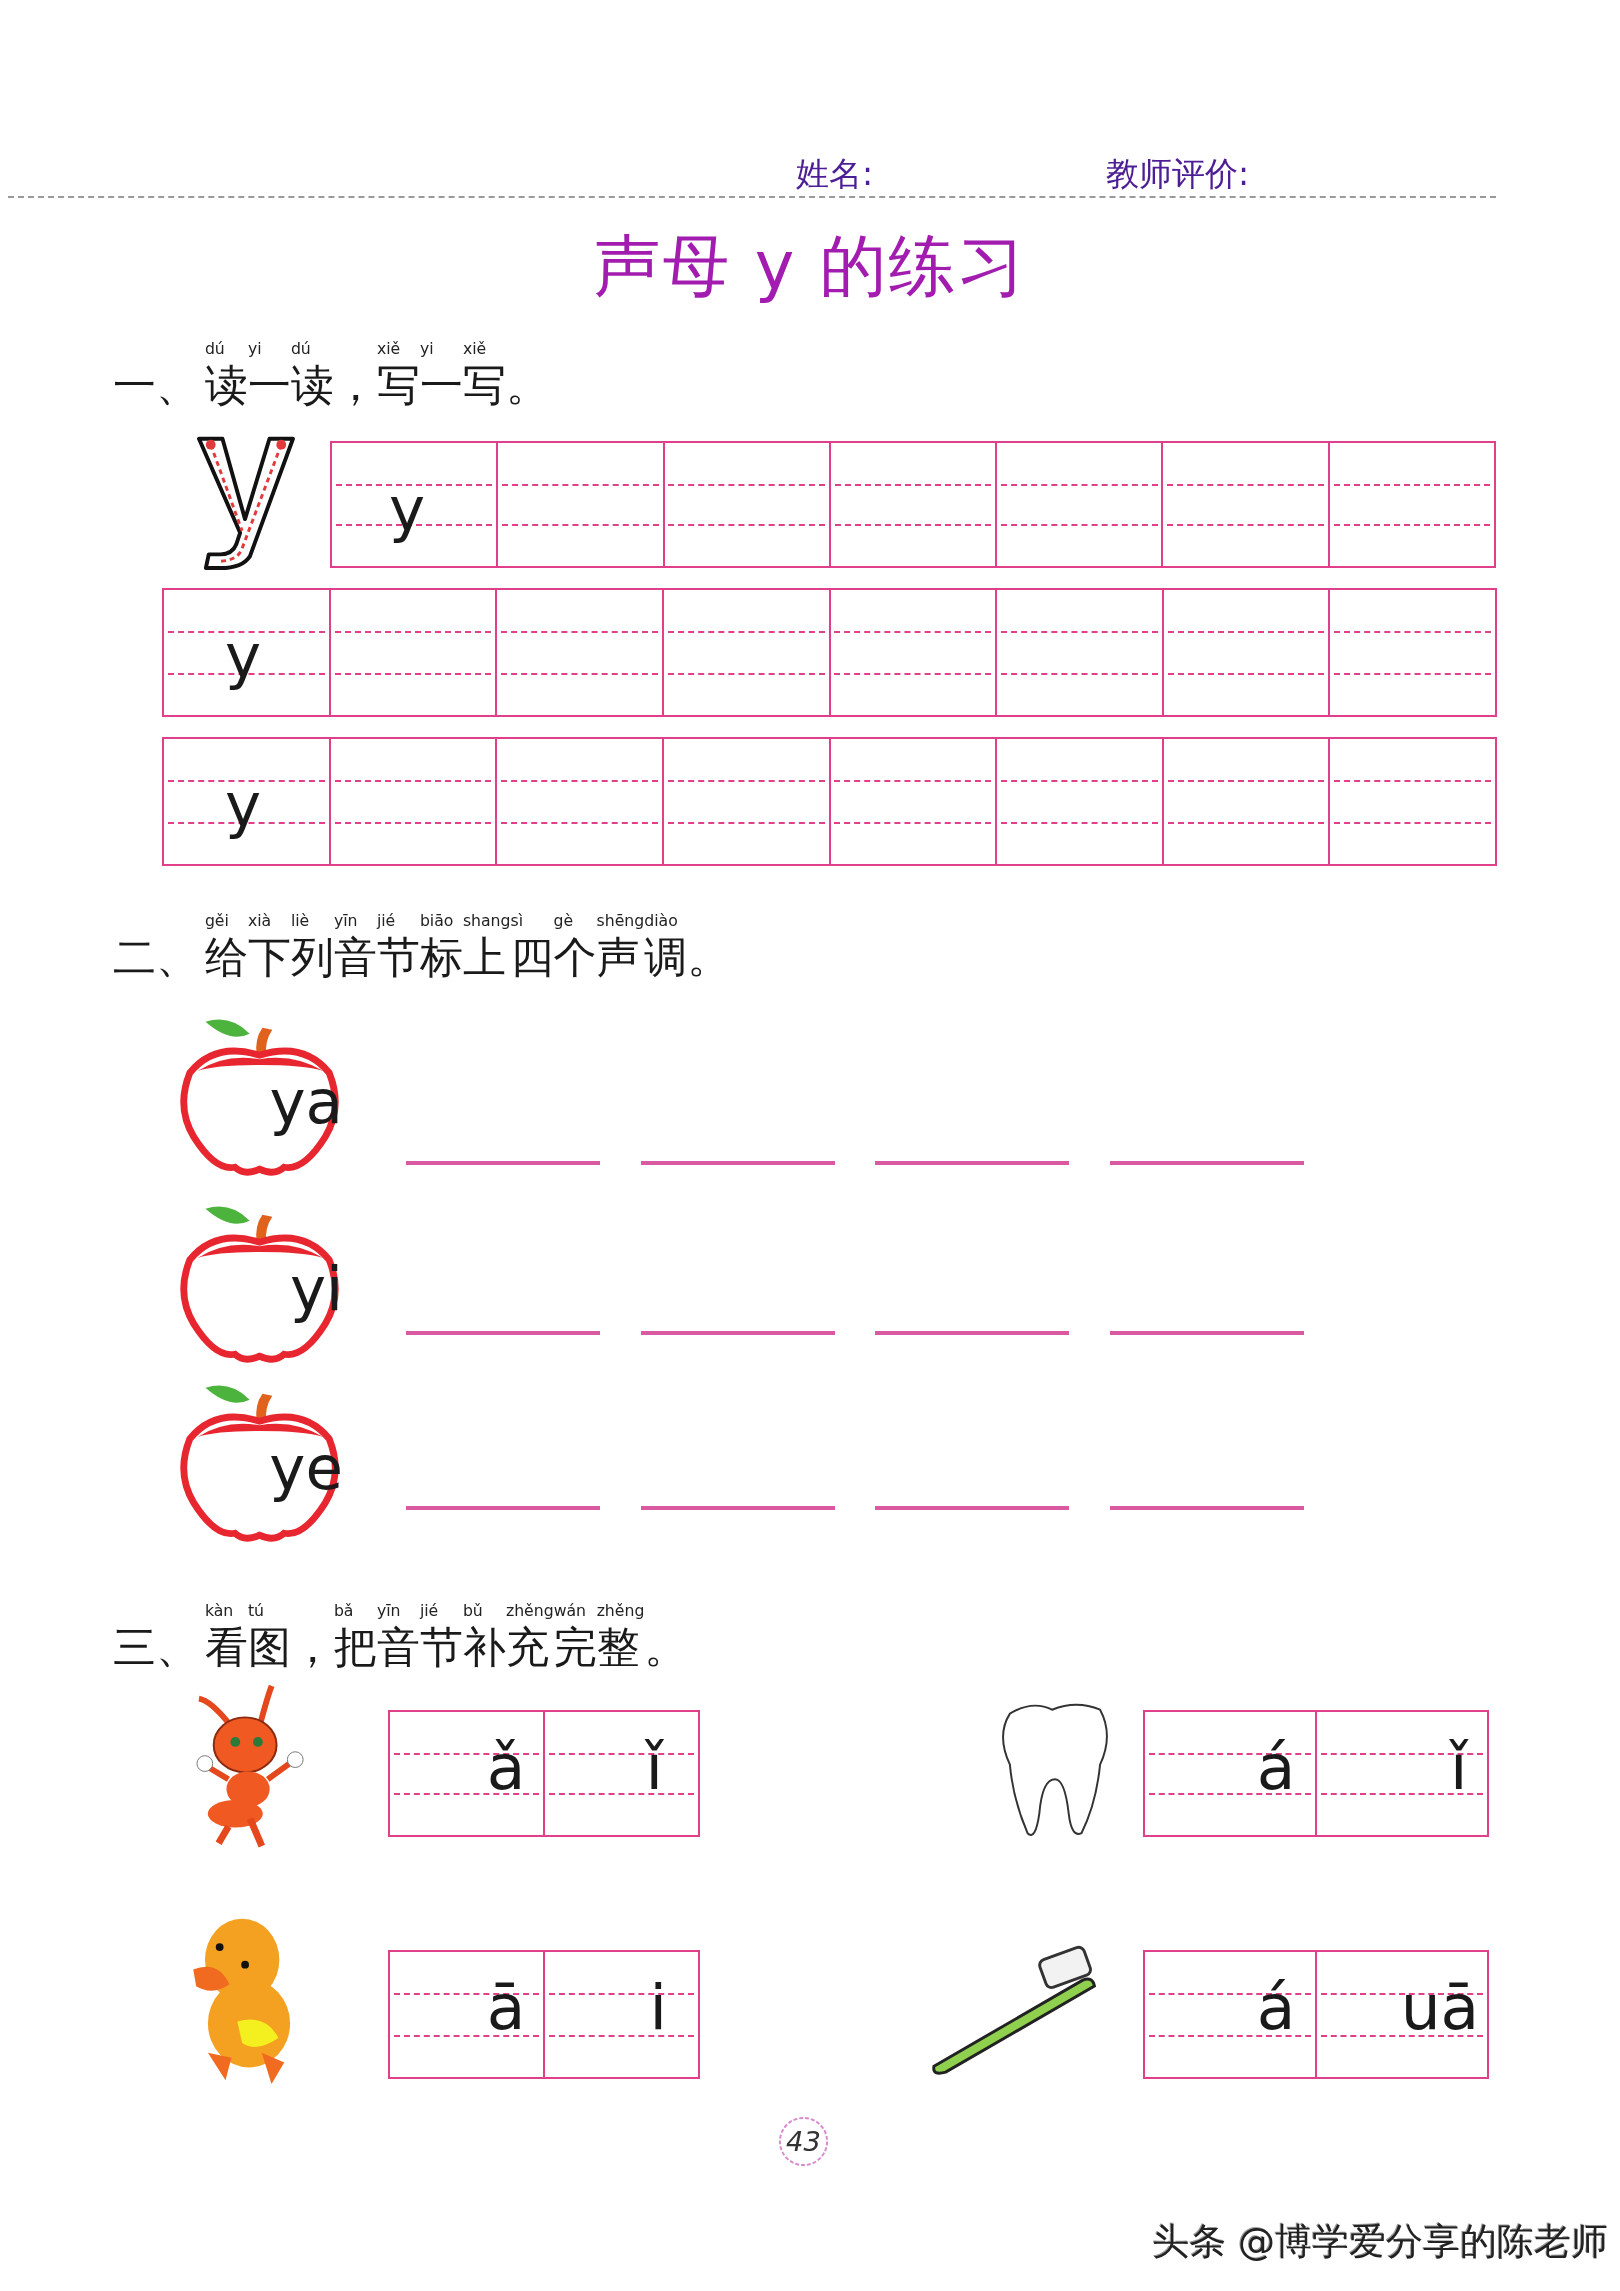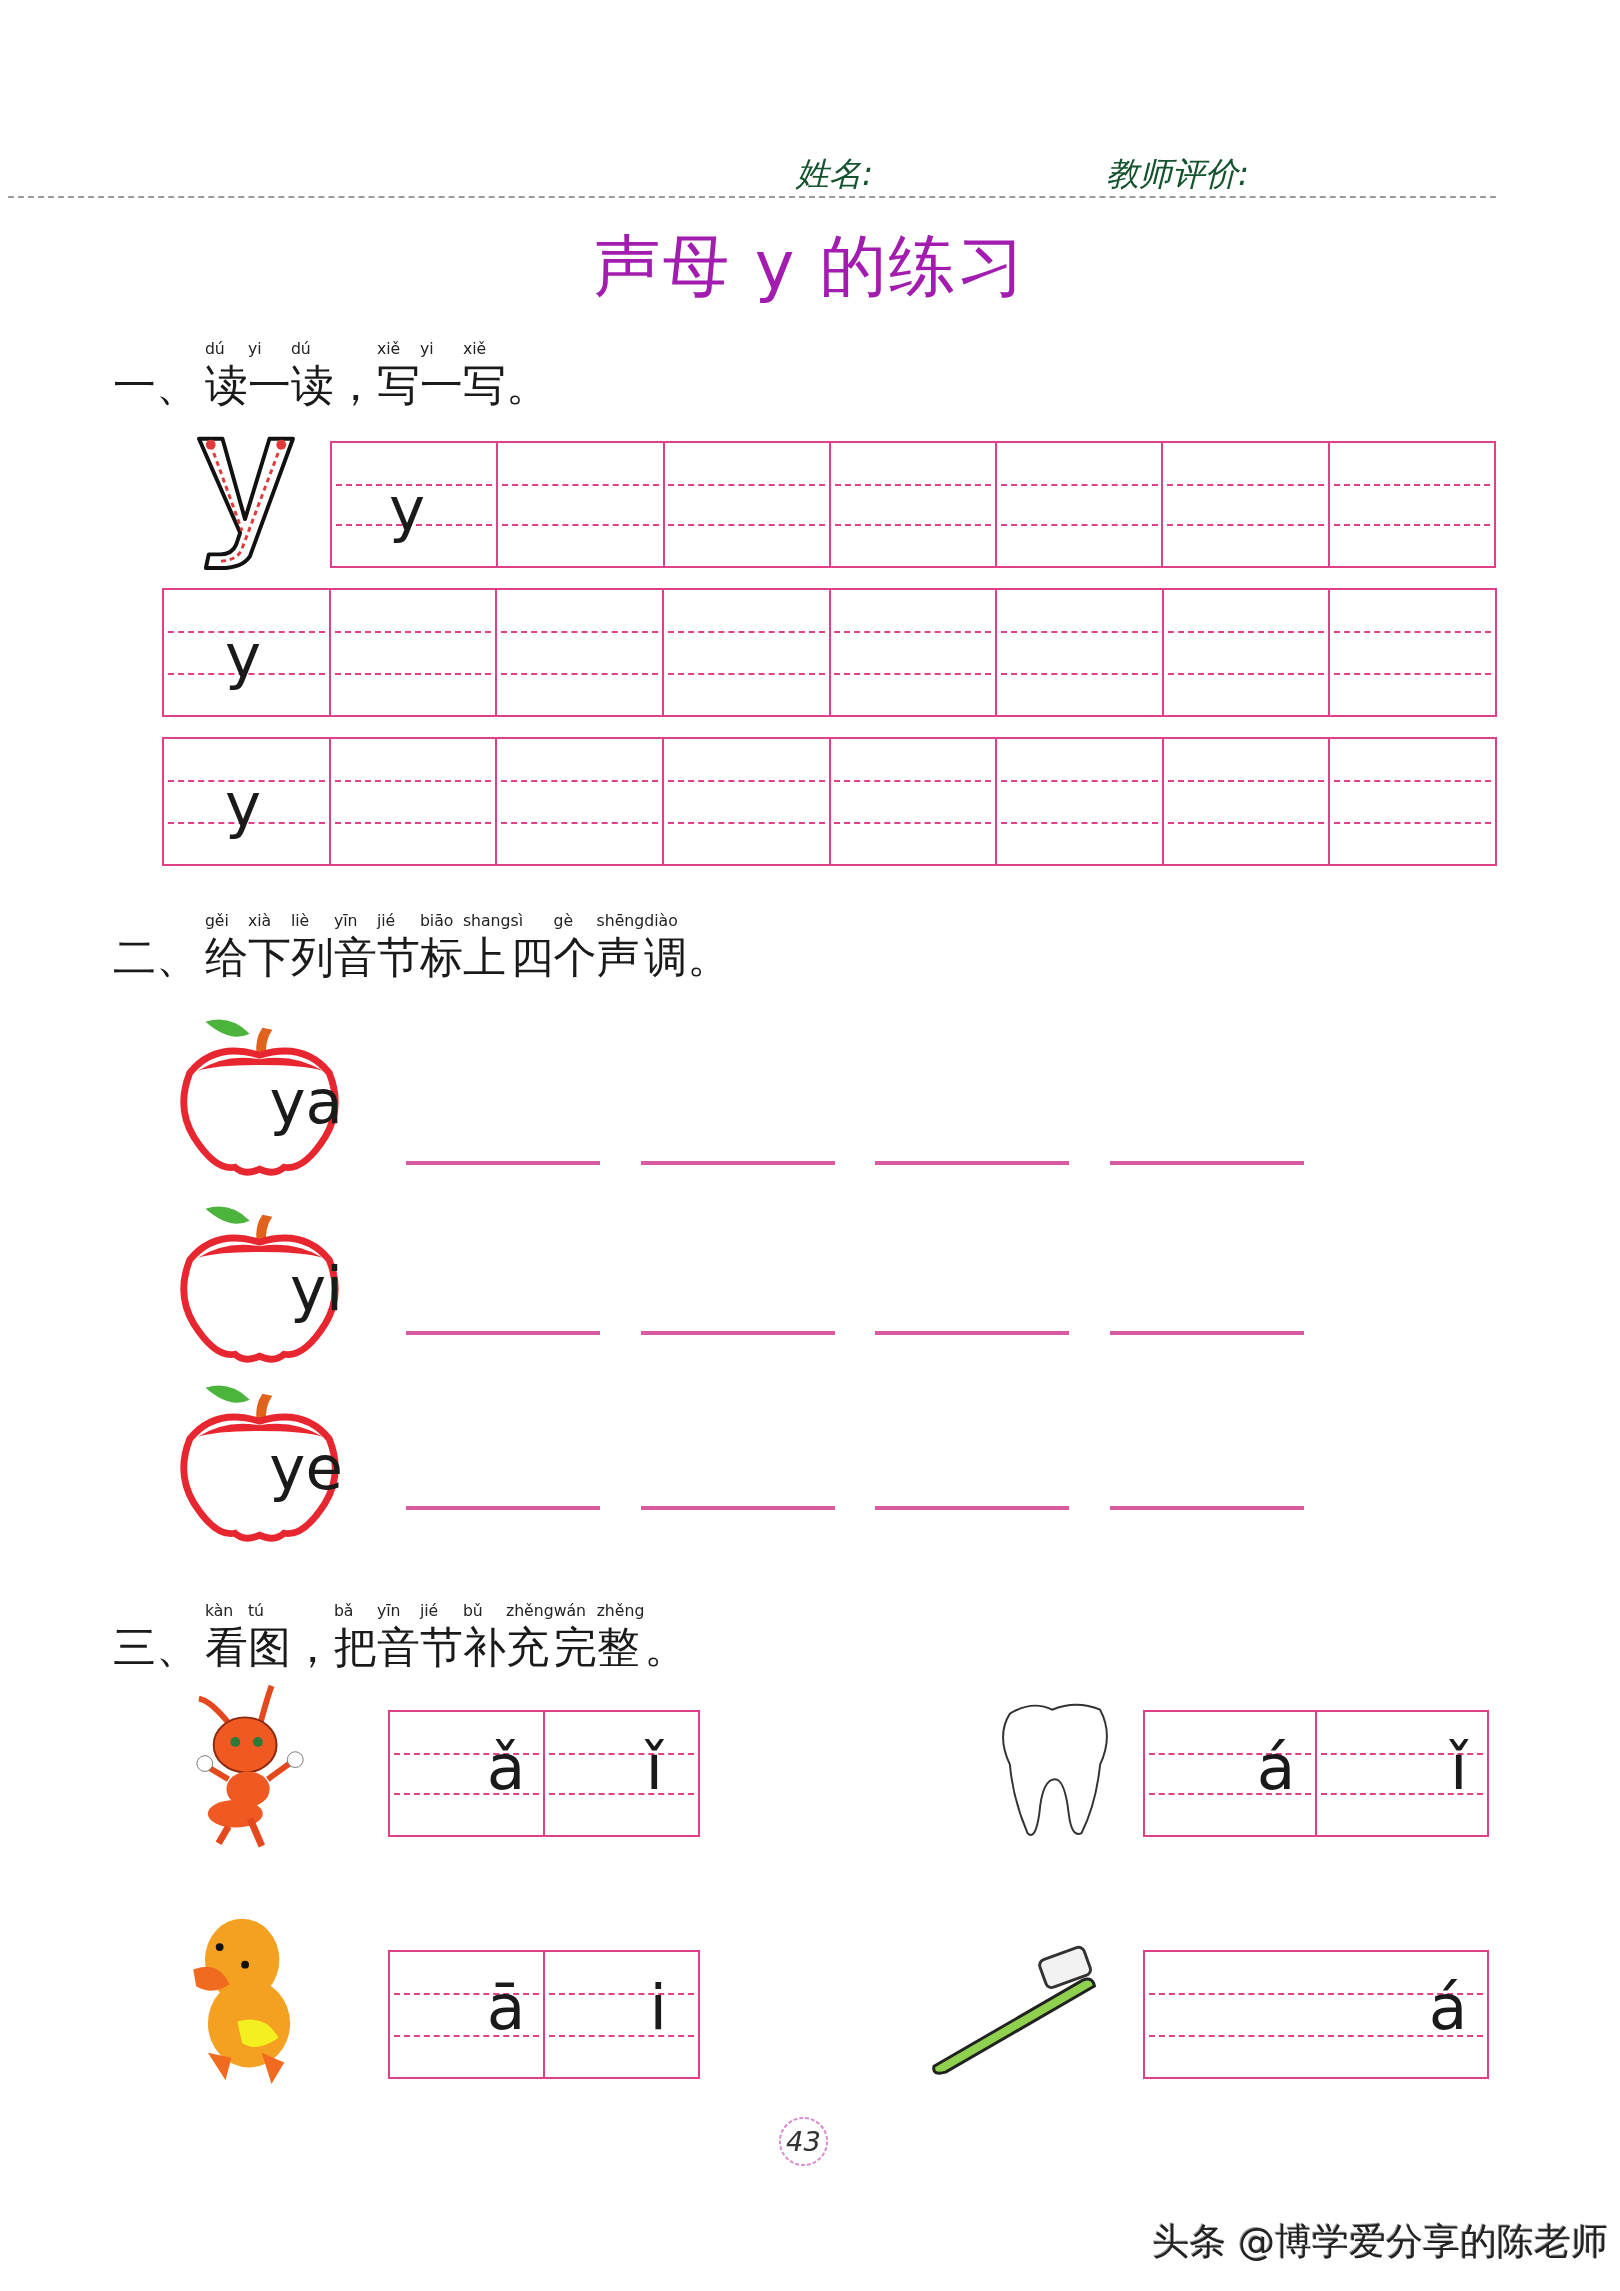--- a/index.html
+++ b/index.html
@@ -3,21 +3,21 @@
   <meta charset="utf-8">
   <style>
     html, body { margin: 0; padding: 0; background: #ffffff; }
     body {
       width: 1620px; height: 2292px; position: relative; overflow: hidden;
       font-family: "DejaVu Sans", sans-serif; color: #1a1a1a;
     }
     .abs { position: absolute; }
 
     
-    .header-label { color: #14532d; font-size: 33px; font-family: "DejaVu Sans", sans-serif; font-style: italic; }
+    .header-label { color: #4c1d95; font-size: 33px; font-family: "DejaVu Sans", sans-serif; }
     .divider { position: absolute; left: 7.8px; top: 196px; width: 1488px; height: 0; border-top: 2.9px dashed #9a9a9a; }
     .title { position: absolute; left: 0; top: 221px; width: 1620px; text-align: center; color: #a21caf; font-size: 67px; letter-spacing: 2px; }
 
     
     .section { position: absolute; left: 113px; display: flex; align-items: flex-end; }
     .section .num { font-size: 43px; line-height: 51px; margin-right: 5.9px; }
     .ruby-row { display: flex; align-items: flex-end; }
     .ruby { display: inline-flex; flex-direction: column; }
     .ruby .py { font-size: 15.7px; line-height: 21.6px; color: #222; font-family: "DejaVu Sans", sans-serif; white-space: nowrap; }
     .ruby .hz { font-size: 43px; line-height: 51px; }
@@ -401,20 +401,25 @@
 <svg class="abs" style="left:926px; top:1941px;" width="196" height="137" viewBox="0 0 200 140">
   <path d="M8 128 L160 40 Q170 36 172 46 L20 134 Q6 138 8 128 Z" fill="#8fd14f" stroke="#222" stroke-width="3"></path>
   <rect x="118" y="12" width="48" height="30" rx="6" transform="rotate(-20 142 27)" fill="#f2f2f2" stroke="#333" stroke-width="3"></rect>
 </svg>
 <div class="grid" style="left:1143px; top:1950px; width:346px; height:129px;">
   <div class="cell">
       <div class="dl l1"></div>
       <div class="dl l2"></div>
       <span class="glyph" style="right:19.6px; top:23.5px; font-size:63px;">á</span>
     </div>
+  <div class="cell">
+      <div class="dl l1"></div>
+      <div class="dl l2"></div>
+      <span class="glyph" style="right:7.8px; top:23.5px; font-size:63px;">uā</span>
+    </div>
 </div>
 
 <div class="page-num">
   <svg width="59" height="59" viewBox="0 0 60 60">
     <circle cx="30" cy="30" r="24" fill="none" stroke="#d98bd0" stroke-width="2" stroke-dasharray="4 2"></circle>
   </svg>
   <span class="n">43</span>
 </div>
 
 <div class="watermark">头条 @博学爱分享的陈老师</div>

